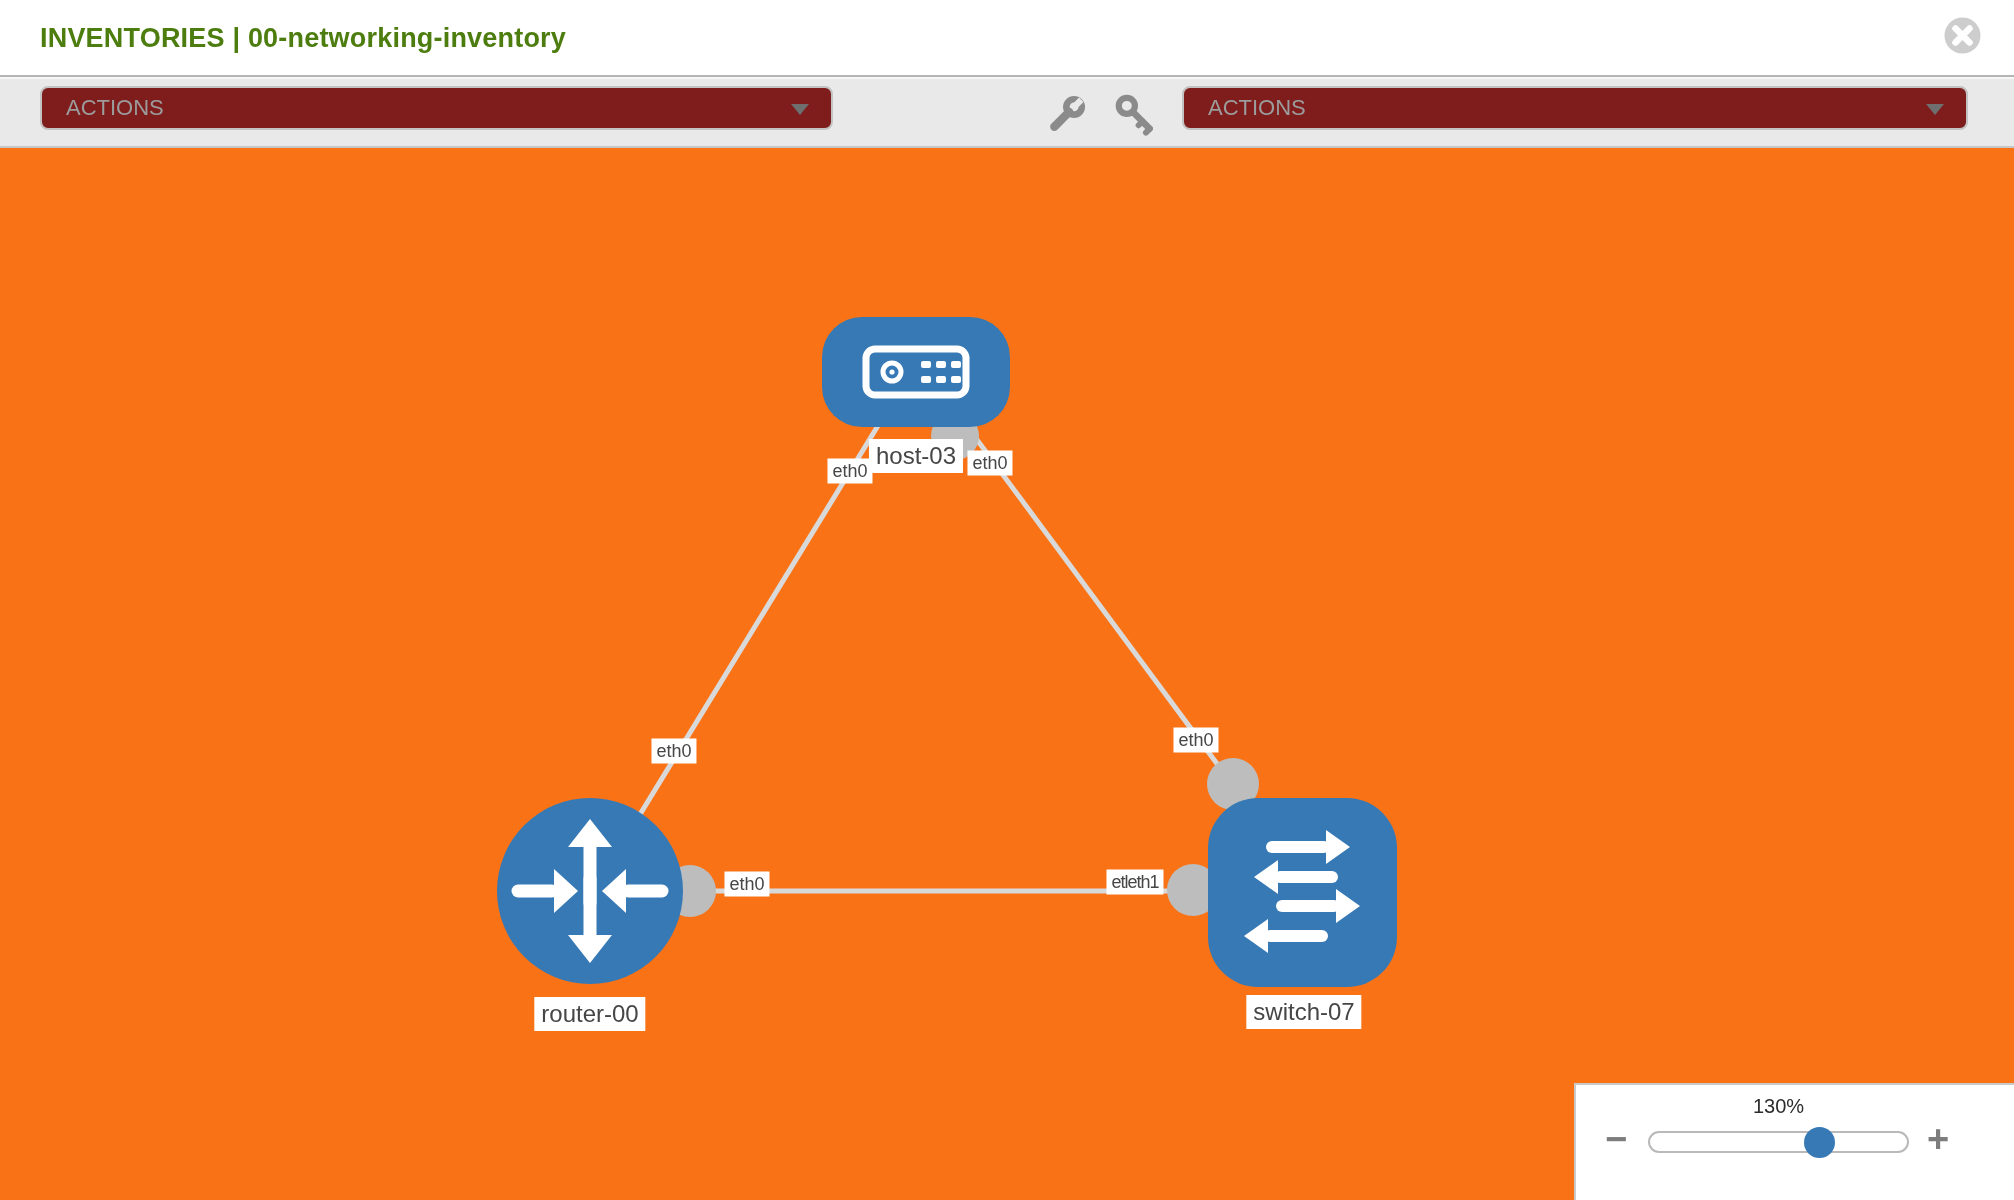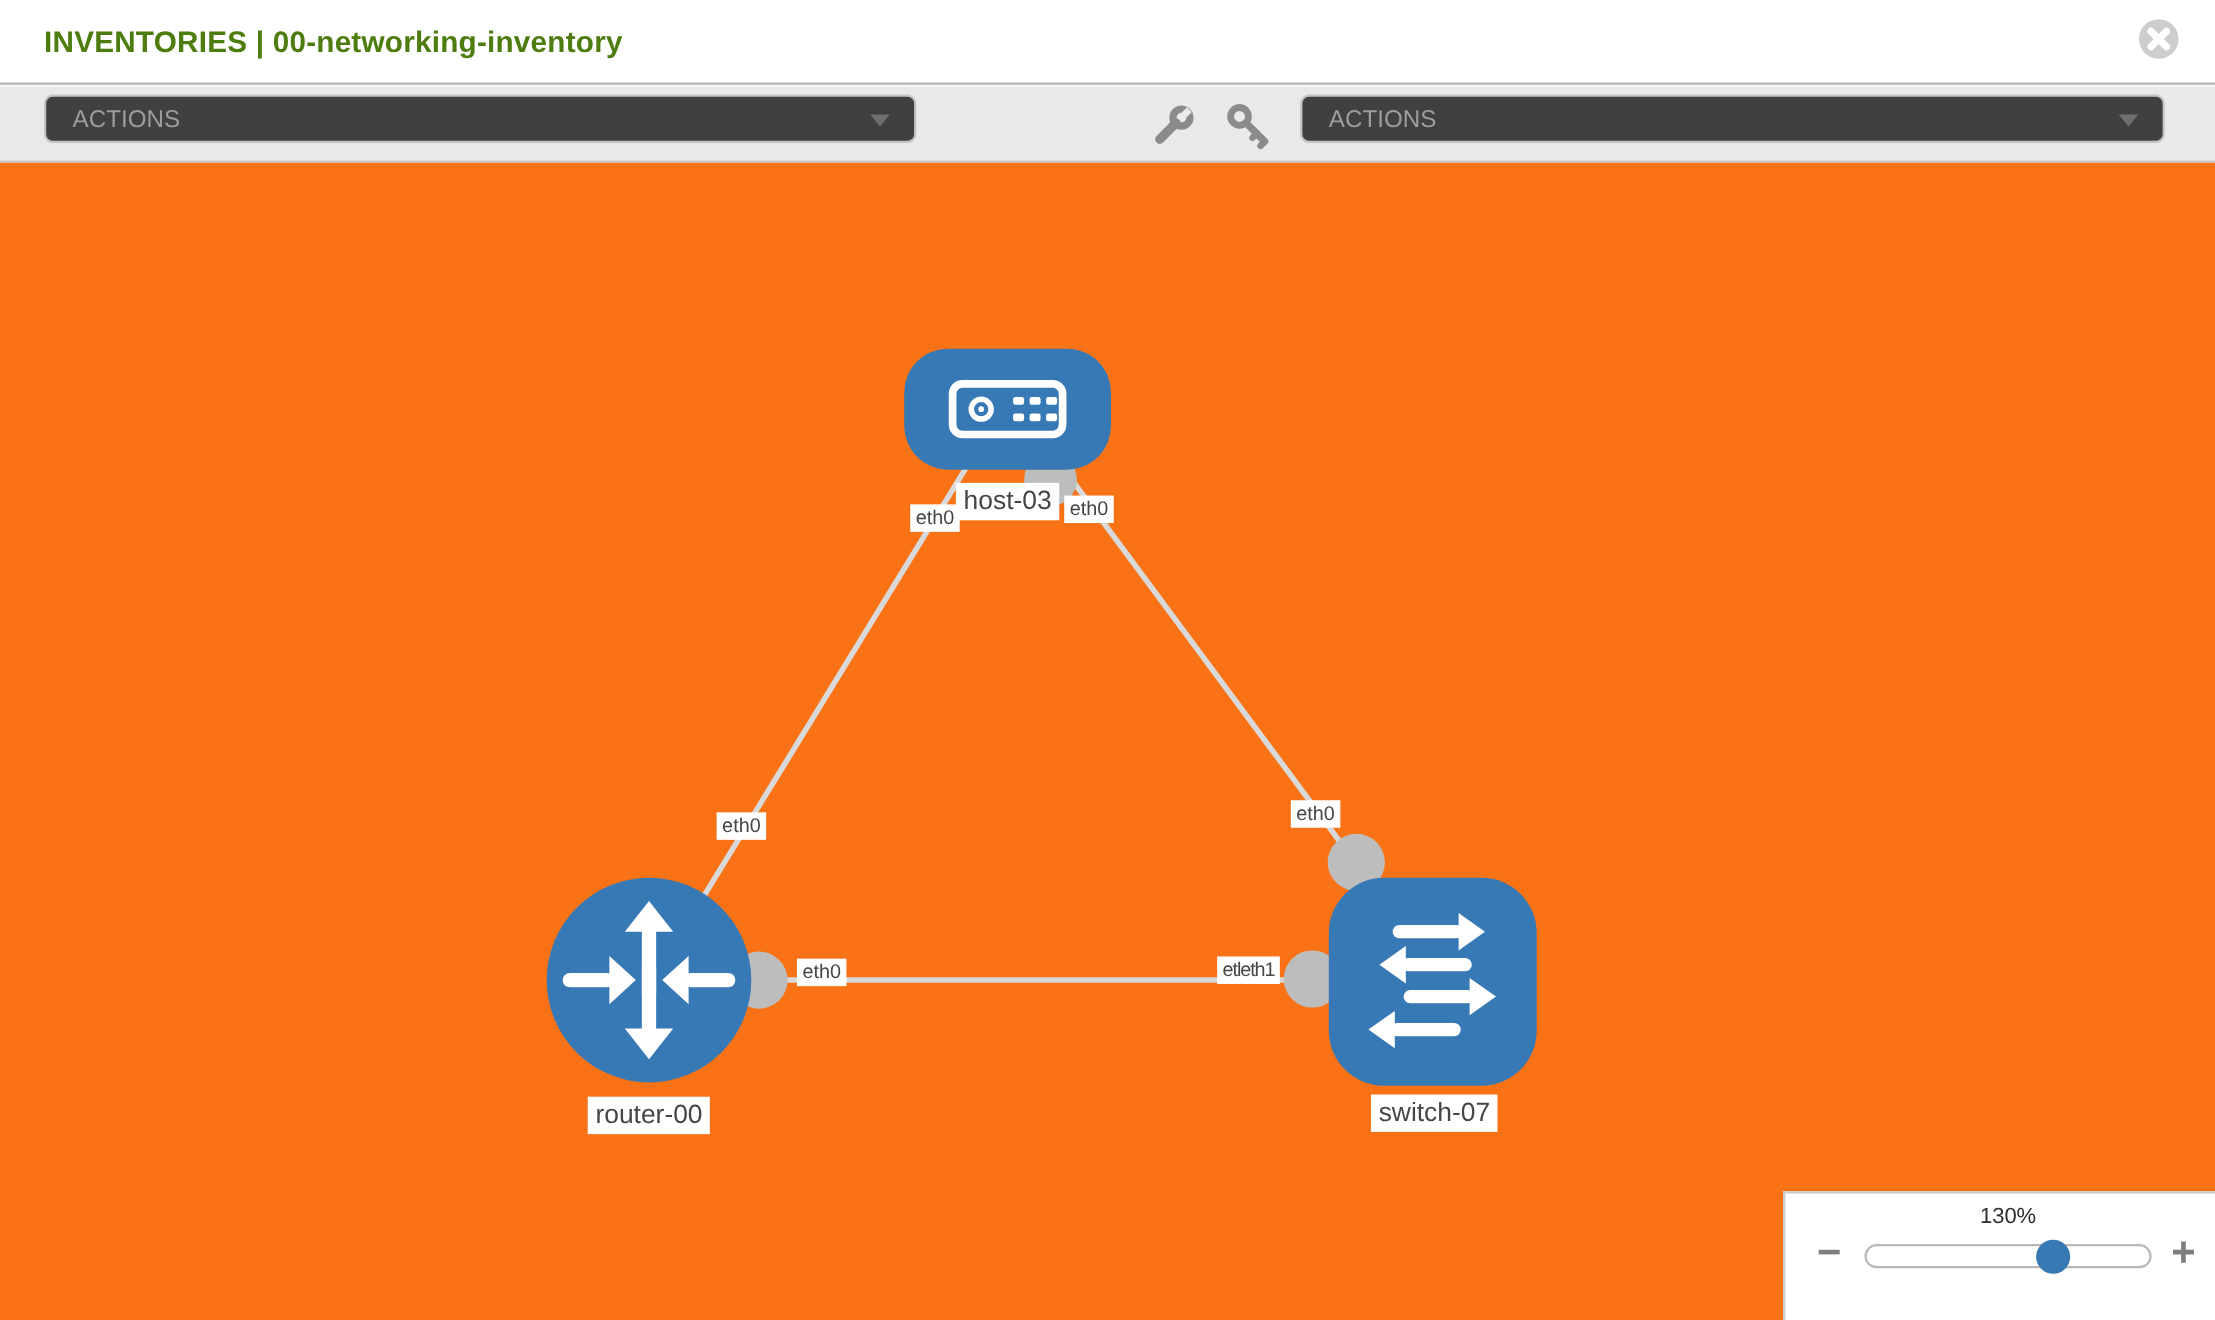--- a/index.html
+++ b/index.html
@@ -20,21 +20,21 @@
   .close-btn {
     position:absolute; left:1944px; top:17px; width:37px; height:37px;
     border:none; background:transparent; padding:0; cursor:pointer;
   }
   
   .toolbar {
     position:absolute; left:0; top:79px; width:2014px; height:69px;
     background:#e9e9e9; border-bottom:2px solid #c6c6c6;
   }
   .combo {
-    position:absolute; top:7px; height:44px; background:#404040;
+    position:absolute; top:7px; height:44px; background:#7f1d1d;
     border:2px solid #c3c3c3; border-radius:8px;
     display:flex; align-items:center; padding:0 24px;
     font-size:22px; color:#9c9c9c; cursor:pointer;
   }
   .combo-actions { left:40px;  width:793px; }
   .combo-search  { left:1182px; width:786px; }
   .caret {
     position:absolute; right:22px; top:50%; margin-top:-4px;
     width:0; height:0; border-left:9px solid transparent; border-right:9px solid transparent;
     border-top:11px solid #6f6f6f;
@@ -61,21 +61,21 @@
   .lbl-router  { left:590px;  top:866px; }
   .lbl-switch  { left:1304px; top:864px; }
   .lbl-hr-src  { left:850px;  top:323px; }
   .lbl-hr-dst  { left:674px;  top:603px; }
   .lbl-hs-src  { left:990px;  top:315px; }
   .lbl-hs-dst  { left:1196px; top:592px; }
   .lbl-rs-src  { left:747px;  top:736px; }
   .lbl-rs-dst  { left:1135px; top:734px; letter-spacing:-1px; }
   
   .zoom-panel {
-    position:absolute; right:0; bottom:0; width:393px; height:117px;
+    position:absolute; right:0; bottom:0; width:440px; height:117px;
     background:#ffffff; border-top:2px solid #c9c9c9; border-left:2px solid #c9c9c9;
   }
   .zoom-level {
     position:absolute; left:72px; width:261px; top:10px; text-align:center;
     font-size:20px; color:#2d2d2d;
   }
   .zoom-minus, .zoom-plus {
     position:absolute; top:24px; width:40px; height:60px; padding:0;
     background:transparent; border:none; font-size:38px; font-weight:bold; color:#7d7d7d;
     line-height:60px; text-align:center; cursor:pointer;

